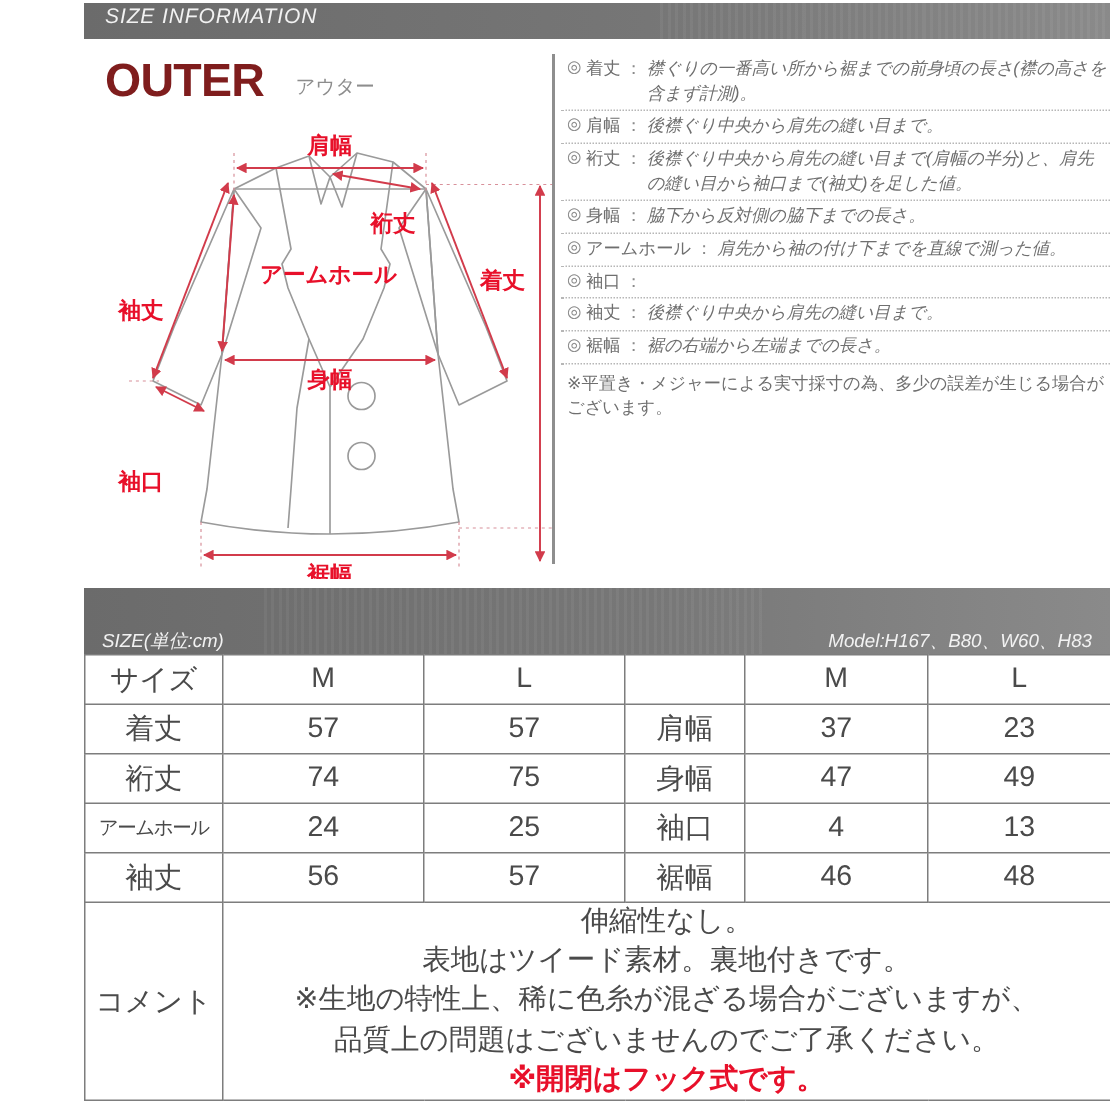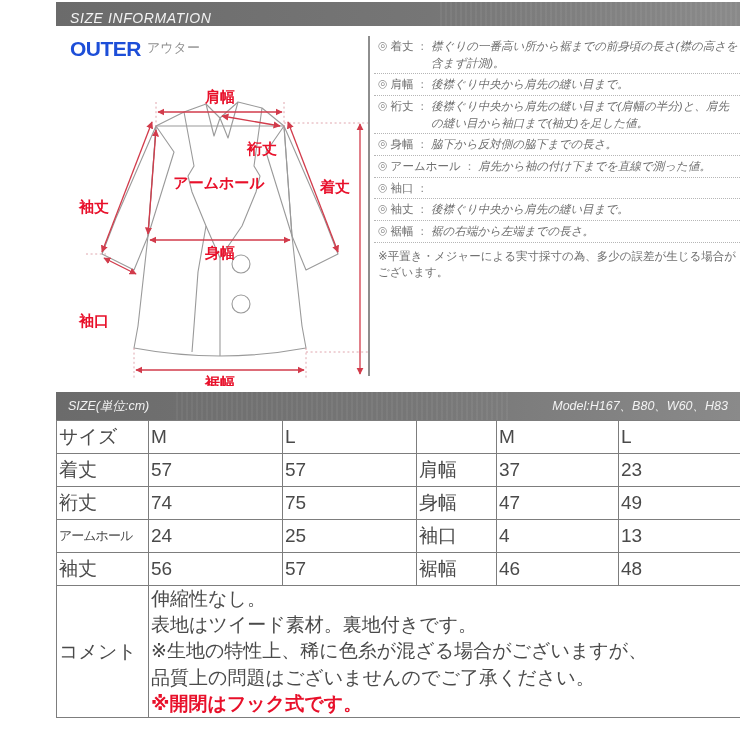--- a/index.html
+++ b/index.html
@@ -8,73 +8,73 @@
     background: #ffffff;
     font-family: "Liberation Sans", "DejaVu Sans", sans-serif;
     overflow: hidden;
   }
   .page { position: relative; width: 740px; height: 740px; background: #fff; }
 
   
   .titlebar {
     position: absolute; left: 56px; top: 2px; width: 684px; height: 24px;
     background: linear-gradient(to right, #6b6b6b 0%, #767676 55%, #8a8a8a 100%);
-    display: flex; align-items: flex-end;
+    display: flex; align-items: flex-start;
   }
   .titlebar::after{
     content:""; position:absolute; right:0; top:0; bottom:0; width:300px;
     background: repeating-linear-gradient(to right, rgba(255,255,255,.05) 0 2px, rgba(255,255,255,0) 2px 5px);
     pointer-events:none;
   }
   .titlebar-text {
     font-style: italic; font-size: 14px; color: #f2f2f2;
     letter-spacing: .6px; padding-left: 14px; position: relative; z-index: 2;
   }
 
   
   .upper { position: absolute; left: 56px; top: 26px; width: 684px; height: 360px; }
 
   .outer-title { position: absolute; left: 14px; top: 12px; display: flex; align-items: flex-end; }
   .outer-title .en {
-    font-size: 21px; font-weight: bold; color: #1d4ed8; letter-spacing: -0.5px; line-height: 1;
-  }
-  .outer-title .jp { font-size: 13px; color: #8d8d8d; margin-left: 6px; margin-bottom: 2px; }
+    font-size: 31px; font-weight: bold; color: #7f1d1d; letter-spacing: -0.5px; line-height: 1;
+  }
+  .outer-title .jp { font-size: 13px; color: #8d8d8d; margin-left: 21px; margin-bottom: 2px; }
 
   
   .diagram { position: absolute; left: 0; top: 0; width: 330px; height: 360px; }
 
   
   .legend {
     position: absolute; left: 312px; top: 10px; width: 372px; height: 340px;
     padding-left: 4px; border-left: 2px solid #8e8e8e;
   }
   .leg-row { display: flex; padding: 2px 2px 2px 4px; border-bottom: 1px dotted #b6b6b6; }
   .leg-row:last-child { border-bottom: none; }
   .leg-mark { color: #8b8b8b; font-size: 11px; margin-right: 3px; line-height: 1.45; }
   .leg-term { color: #6f6f6f; font-size: 11.5px; white-space: nowrap; line-height: 1.45; }
   .leg-sep { color: #8b8b8b; font-size: 11.5px; margin: 0 3px; line-height: 1.45; }
   .leg-desc { color: #6f6f6f; font-size: 11.5px; line-height: 1.45; flex: 1; font-style: italic; }
   .leg-note { padding: 5px 2px 2px 4px; color: #6f6f6f; font-size: 11.5px; line-height: 1.45; }
 
   
   .tablewrap { position: absolute; left: 56px; top: 392px; width: 684px; }
   .sizebar {
-    height: 28px; background: linear-gradient(to right, #6b6b6b 0%, #777 55%, #8a8a8a 100%);
-    display: flex; align-items: center; justify-content: space-between;
+    height: 44px; background: linear-gradient(to right, #6b6b6b 0%, #777 55%, #8a8a8a 100%);
+    display: flex; align-items: flex-end; justify-content: space-between;
     padding: 0 12px; position: relative;
   }
   .sizebar::after{
     content:""; position:absolute; left:120px; right:230px; top:0; bottom:0;
     background: repeating-linear-gradient(to right, rgba(255,255,255,.05) 0 2px, rgba(255,255,255,0) 2px 5px);
   }
   .sizebar span { font-style: italic; font-size: 12.5px; color: #f2f2f2; position: relative; z-index: 2; }
 
   table.size { width: 100%; border-collapse: collapse; table-layout: fixed; }
   table.size td {
-    border: 1px solid #7d7d7d; text-align: left; color: #4a4a4a;
+    border: 1px solid #7d7d7d; text-align: center; color: #4a4a4a;
     font-size: 19px; height: 33px; padding: 0 2px;
   }
   td.lbl { font-size: 17px; }
   td.lbl.squeeze { font-size: 13px; letter-spacing: -1px; }
   td.blank { border-left: 1px solid #7d7d7d; }
   td.matlbl, td.cmtlbl { font-size: 17px; }
   td.matval {
     text-align: left; padding-left: 12px; font-size: 17.5px; height: 44px;
   }
   td.cmtval { text-align: left; padding: 5px 0 6px 12px; font-size: 15.5px; line-height: 1.38; height: auto; }

